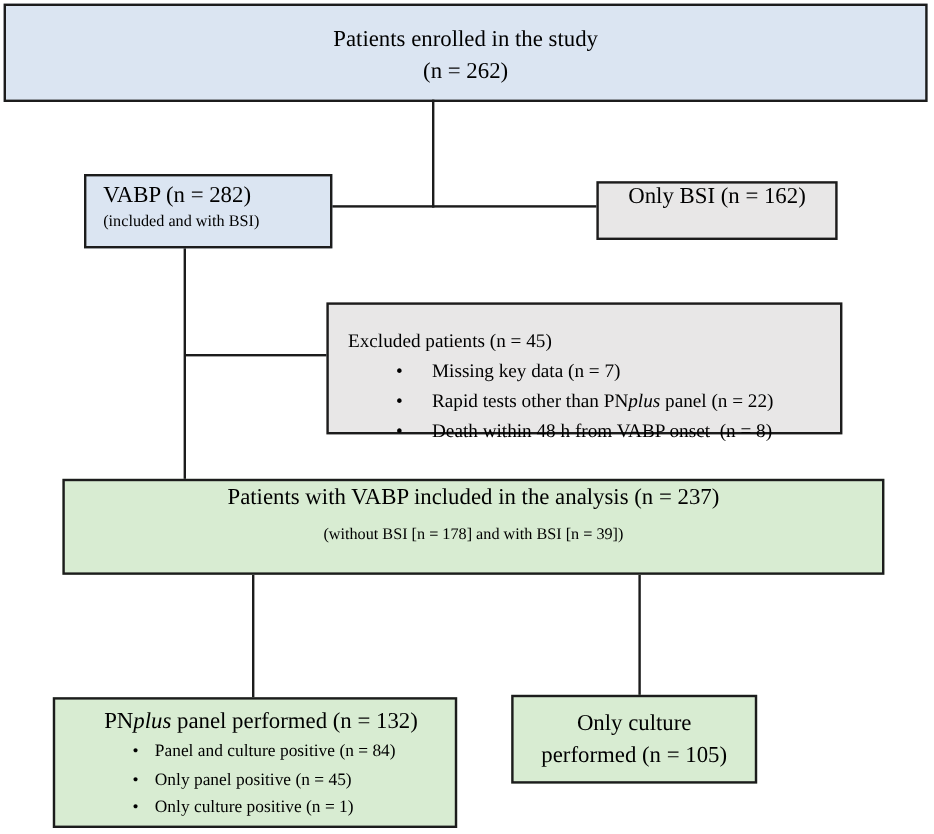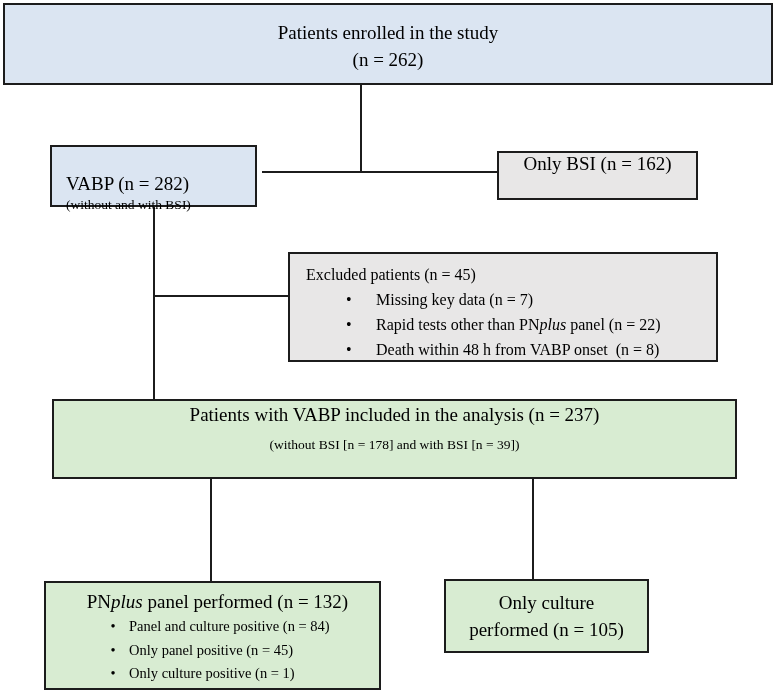--- a/index.html
+++ b/index.html
@@ -16,50 +16,50 @@
   .blue{background:var(--box-blue);}
   .gray{background:var(--box-gray);}
   .green{background:var(--box-green);text-align:center;}
   .line{position:absolute;background:var(--line);}
 
   
   #box-enrolled{left:3px;top:3px;width:770px;height:82px;display:flex;flex-direction:column;
     justify-content:center;align-items:center;text-align:center;font-size:19px;gap:5px;padding-top:4px;}
 
   
-  #box-vabp{left:50px;top:145px;width:207px;height:62px;padding:24px 0 0 14px;}
+  #box-vabp{left:70px;top:145px;width:207px;height:62px;padding:3px 0 0 14px;}
   #box-vabp .title{font-size:19px;line-height:25px;}
   #box-vabp .sub{font-size:13.5px;line-height:18px;}
 
   
   #box-bsi{left:497px;top:151px;width:201px;height:49px;display:flex;align-items:flex-start;
     justify-content:center;font-size:19px;}
 
   
-  #box-excluded{left:288px;top:252px;width:430px;height:110px;padding:9px 0 0 16px;font-size:16px;}
+  #box-excluded{left:272px;top:252px;width:430px;height:110px;padding:19px 0 0 16px;font-size:16px;}
   #box-excluded .title{line-height:24px;}
   .bullet-row{display:flex;align-items:baseline;}
   #box-excluded .bullet-row{line-height:25px;}
   #box-excluded .dot{display:inline-block;margin-left:40px;width:30px;flex:none;}
   .btext{white-space:pre-wrap;}
   .it{font-style:italic;}
 
   
   #box-analysis{left:52px;top:399px;width:685px;height:80px;text-align:center;padding-top:1px;}
   #box-analysis .title{font-size:19px;line-height:25px;}
   #box-analysis .sub{font-size:13.5px;margin-top:10px;}
 
   
   #box-panel{left:44px;top:581px;width:337px;height:109px;padding:5px 0 0 10px;}
   #box-panel .title{font-size:19px;line-height:27px;}
   #box-panel .bullet-row{font-size:14.5px;line-height:23.5px;}
   #box-panel .dot{display:inline-block;margin-left:41px;width:32px;flex:none;}
 
   
-  #box-culture{left:444px;top:579px;width:205px;height:74px;display:flex;flex-direction:column;
+  #box-culture{left:426px;top:579px;width:205px;height:74px;display:flex;flex-direction:column;
     justify-content:center;text-align:center;font-size:19px;line-height:27px;}
 
   
   #conn-top-v{left:360px;top:83px;width:2px;height:90px;}
   #conn-split-h{left:262px;top:171px;width:236px;height:2px;}
   #conn-vabp-v{left:153px;top:205px;width:2px;height:196px;}
   #conn-excl-h{left:155px;top:295px;width:133px;height:2px;}
   #conn-panel-v{left:210px;top:479px;width:2px;height:103px;}
   #conn-culture-v{left:532px;top:479px;width:2px;height:101px;}
 </style>
@@ -75,21 +75,21 @@
 
   <div class="line" id="conn-top-v"></div>
   <div class="line" id="conn-split-h"></div>
   <div class="line" id="conn-vabp-v"></div>
   <div class="line" id="conn-excl-h"></div>
   <div class="line" id="conn-panel-v"></div>
   <div class="line" id="conn-culture-v"></div>
 
   <div class="box blue" id="box-vabp">
     <div class="title">VABP (n = 282)</div>
-    <div class="sub">(without and with BSI)</div>
+    <div class="sub">(included and with BSI)</div>
   </div>
 
   <div class="box gray" id="box-bsi">
     <div>Only BSI (n = 162)</div>
   </div>
 
   <div class="box gray" id="box-excluded">
     <div class="title">Excluded patients (n = 45)</div>
     <div class="bullet-row">
       <span class="dot">•</span>

